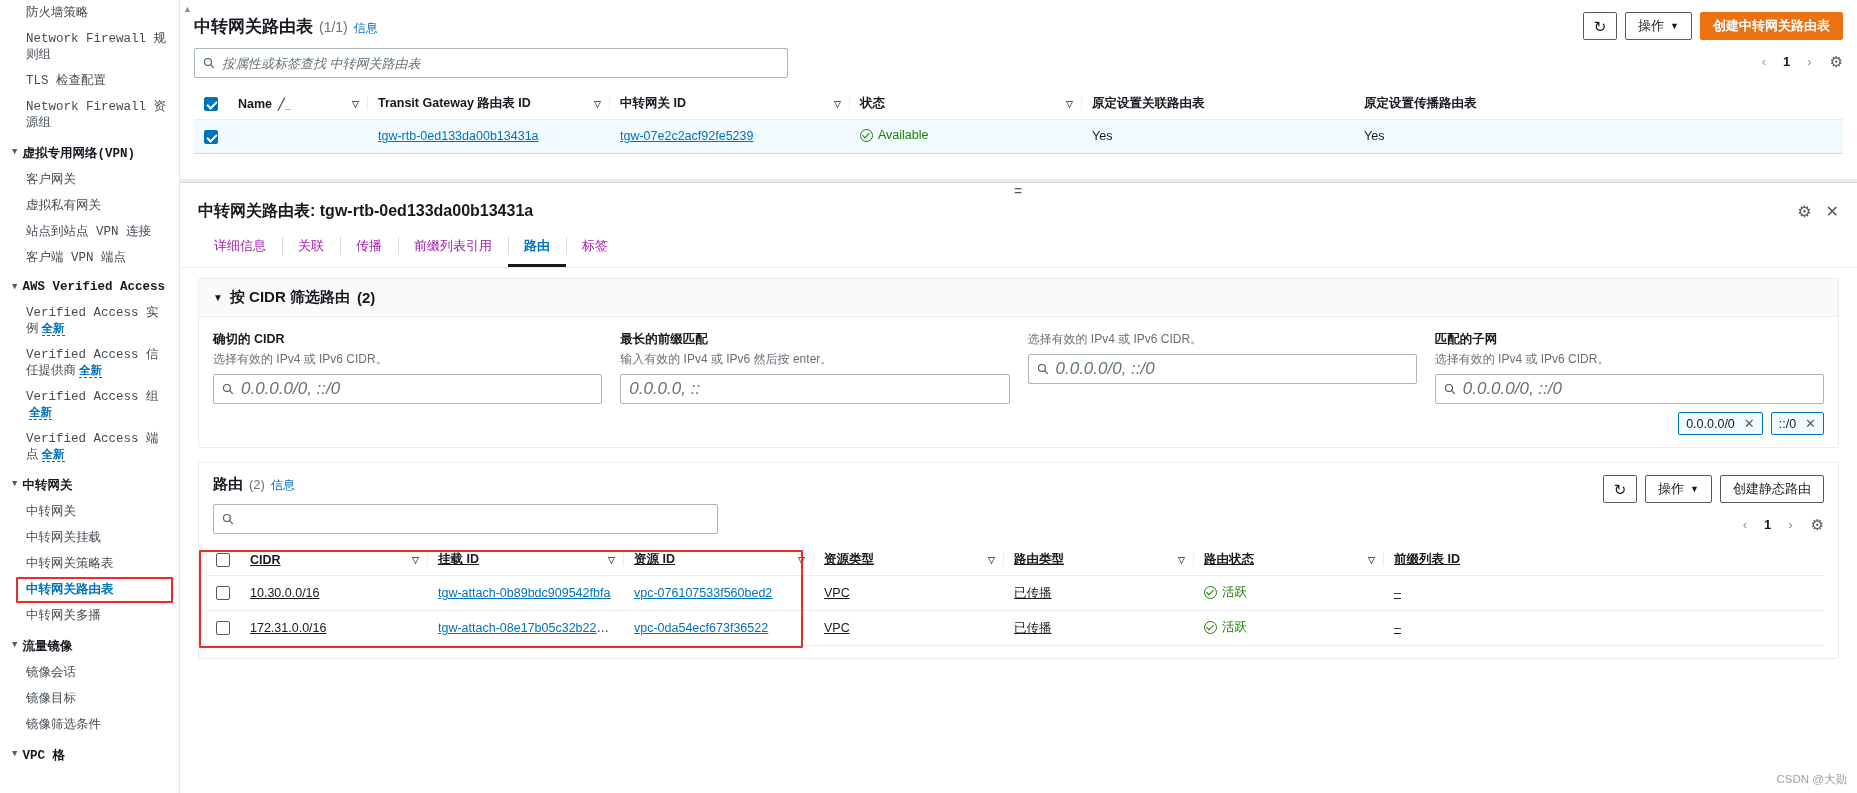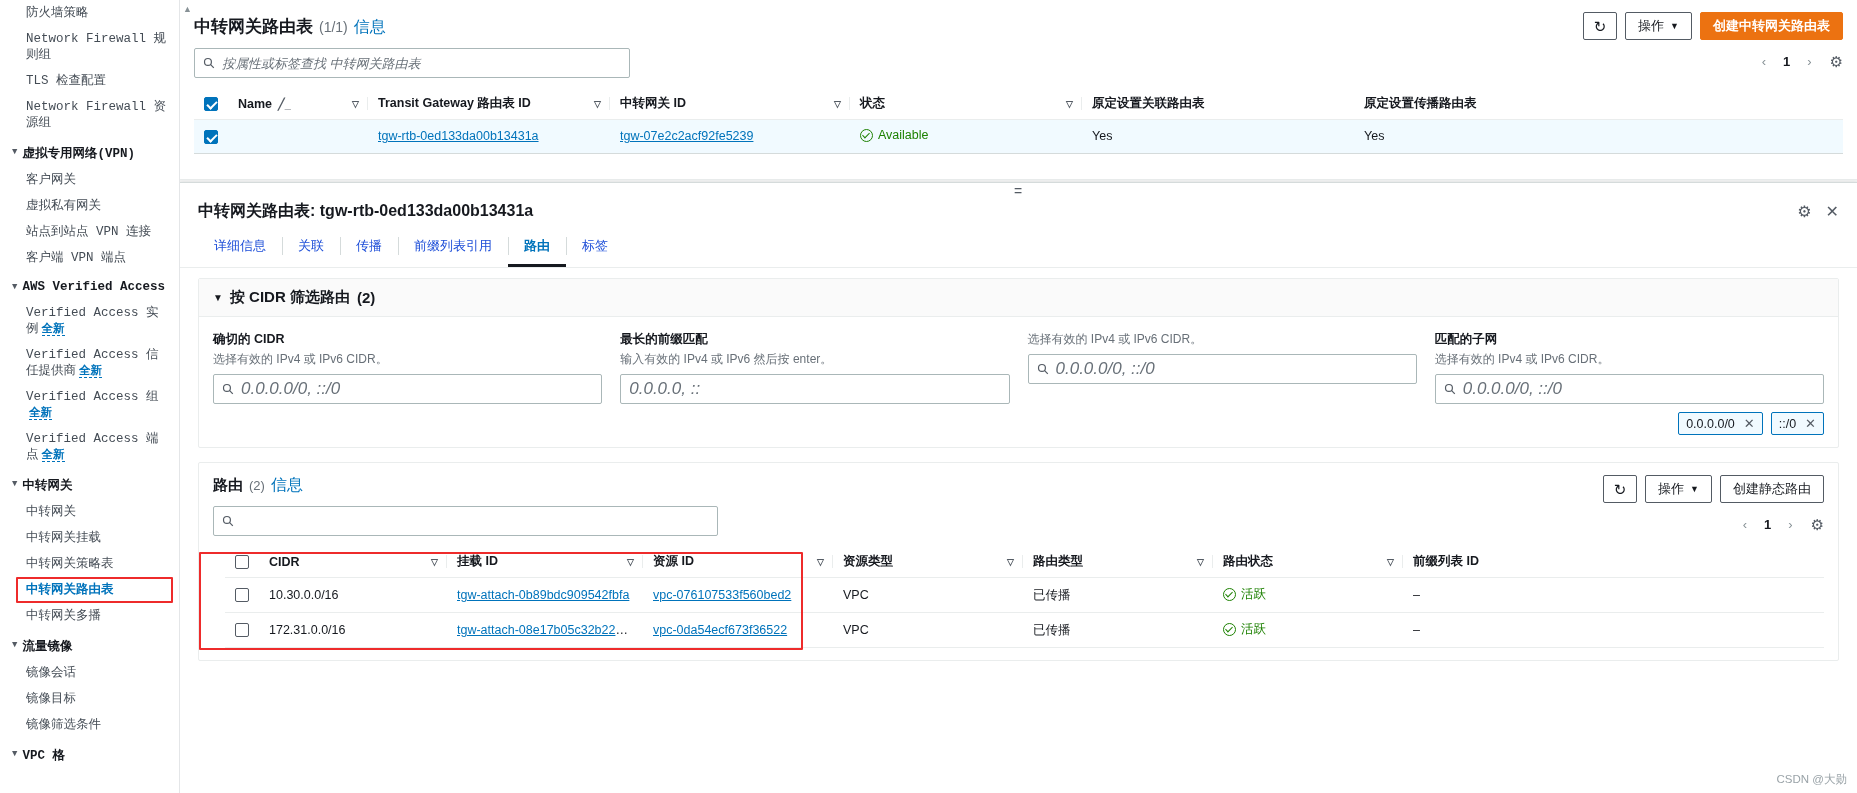--- a/index.html
+++ b/index.html
@@ -63,42 +63,42 @@
     position: relative;
     height: 180px;
   }
   .panel-head {
     display: flex; align-items: center; justify-content: space-between;
     padding: 2px 0 8px 0;
   }
   .title-row { display: flex; align-items: baseline; gap: 6px; }
   .panel-title { font-size: 17px; font-weight: bold; color: #16191f; }
   .panel-count { font-size: 14px; color: #687078; }
-  .info-link { font-size: 16px; color: #0073bb; cursor: pointer; text-align: right; }
+  .info-link { font-size: 12px; color: #0073bb; cursor: pointer; text-align: right; }
   .head-actions { display: flex; align-items: center; gap: 8px; }
 
   .btn {
     height: 28px; min-width: 34px;
     border: 1px solid #545b64; border-radius: 2px;
     background: #ffffff; color: #16191f;
     font-size: 13px; font-family: "Liberation Sans", sans-serif;
     padding: 0 12px; cursor: pointer;
     display: inline-flex; align-items: center; justify-content: center; gap: 6px;
   }
   .btn-primary {
     background: #ec7211; border-color: #ec7211; color: #ffffff; font-weight: bold;
   }
   .btn-icon { padding: 0 9px; }
   .refresh-glyph { font-size: 15px; line-height: 1; }
   .caret-down { font-size: 9px; }
 
   .search-bar {
     height: 30px; border: 1px solid #aab7b8; border-radius: 2px;
     background: #ffffff; display: flex; align-items: center;
-    padding: 0 8px; gap: 7px; width: 436px;
+    padding: 0 8px; gap: 7px; width: 594px;
     margin-bottom: 10px;
   }
   .search-bar.wide { width: 505px; }
   .search-input {
     border: none; outline: none; flex: 1; font-size: 13px;
     font-family: "Liberation Sans", sans-serif; color: #16191f;
     background: transparent;
   }
   .search-input::placeholder { color: #687078; font-style: italic; }
   .mag { width: 12px; height: 12px; flex: none; }
@@ -172,21 +172,21 @@
   .sp-title { font-size: 16px; font-weight: bold; }
   .sp-title .mono { font-family: "Liberation Sans", sans-serif; }
   .sp-ctrls { display: flex; align-items: center; gap: 14px; color: #545b64; }
   .sp-ctrls span { cursor: pointer; font-size: 16px; }
 
   .tabs {
     display: flex; align-items: stretch; gap: 0;
     border-bottom: 1px solid #eaeded; padding: 0 18px; margin-bottom: 10px;
   }
   .tab {
-    padding: 9px 16px; font-size: 13px; color: #1d4ed8; cursor: pointer;
+    padding: 9px 16px; font-size: 13px; color: #a21caf; cursor: pointer;
     border-bottom: 3px solid transparent; position: relative;
   }
   .tab + .tab::before {
     content: ""; position: absolute; left: 0; top: 9px; bottom: 9px; width: 1px; background: #d5dbdb;
   }
   .tab.active { color: #0073bb; font-weight: bold; border-bottom-color: #16191f; }
 
   .sp-body { padding: 0 18px 10px 18px; overflow: hidden; }
 
   .container-box {
@@ -223,21 +223,21 @@
   .token .x { color: #545b64; font-size: 13px; cursor: pointer; }
 
   .routes-head {
     display: flex; align-items: flex-start; justify-content: space-between;
     padding: 12px 14px 0 14px;
   }
   .routes-title-row { display: flex; align-items: baseline; gap: 6px; }
   .routes-title { font-size: 15px; font-weight: bold; }
   .routes-count { font-size: 13px; color: #687078; }
 
-  .routes-tbl-wrap { position: relative; padding: 0 14px 12px 26px; }
+  .routes-tbl-wrap { position: relative; padding: 0 14px 12px 7px; text-decoration: underline; }
   .red-outline {
     position: absolute; border: 2px solid #ee2b2b; border-radius: 1px;
     pointer-events: none;
   }
   .footer-credit {
     position: absolute; right: 10px; bottom: 6px;
     font-size: 11.5px; color: #9aa3a8;
   }
   .scroll-caret {
     position: absolute; left: 3px; top: 4px; font-size: 9px; color: #879196;

